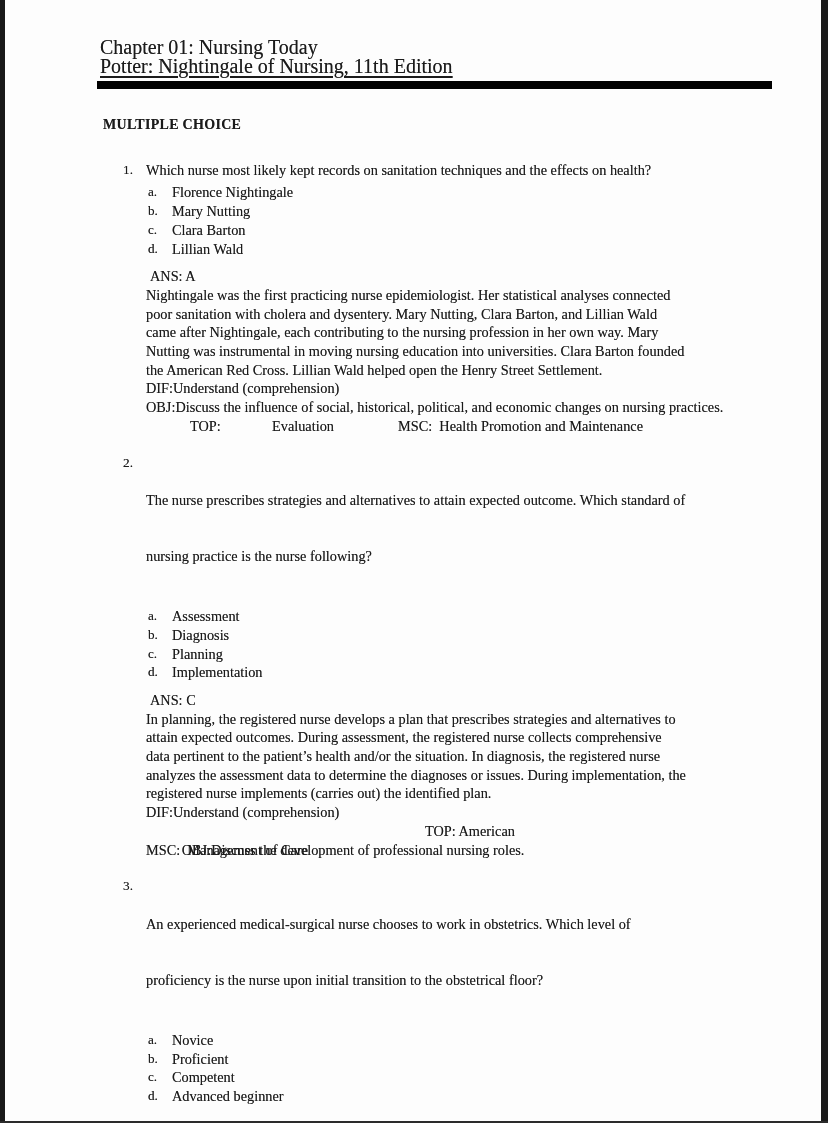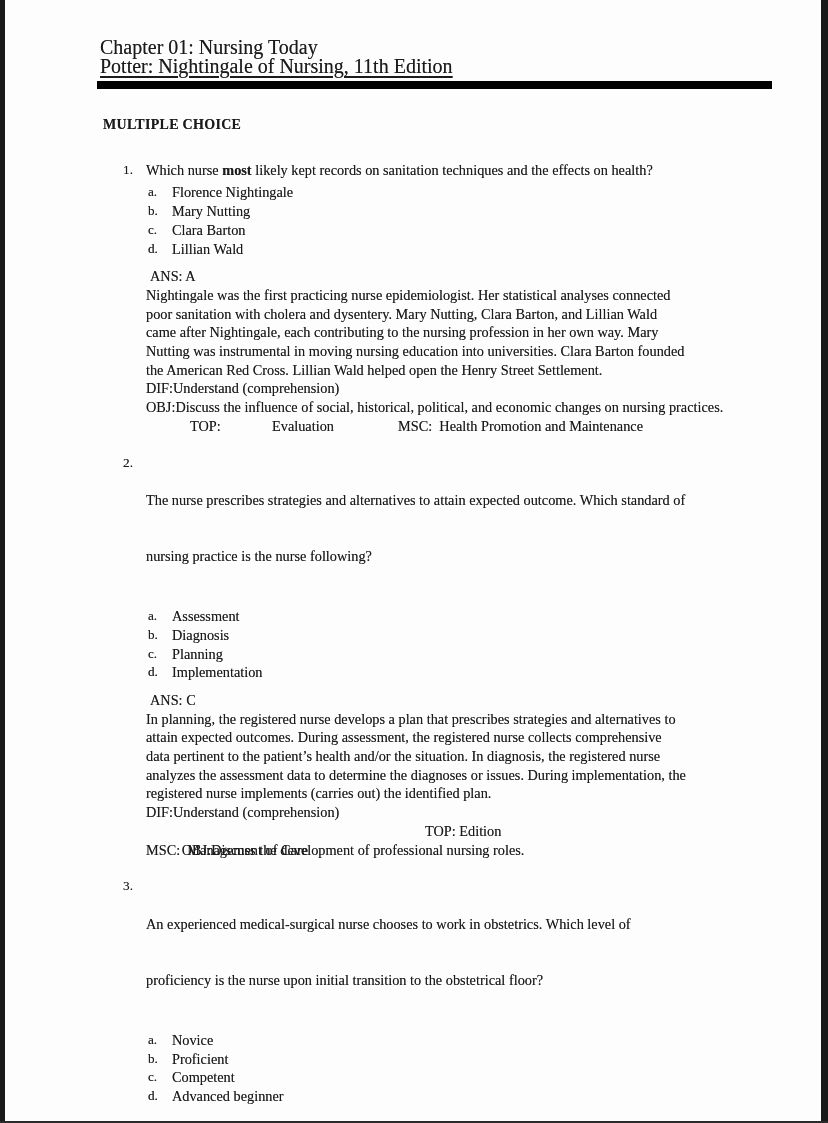--- a/index.html
+++ b/index.html
@@ -58,21 +58,21 @@
   .q-num {
     flex:none;
     width:23px;
     margin-left:23px;
     font-size:13.3px;
   }
   .q-body { flex:1; }
 
   .stem { white-space:pre-wrap; margin-bottom:4px; }
   .stem .stem-line { white-space:pre; }
-  .stem b { font-weight:bold; }
+  .stem b { font-weight:normal; }
 
   .opt { display:flex; margin-left:2px; }
   .opt-letter { flex:none; width:24px; font-size:13.2px; }
   .opt-text { white-space:pre; }
 
   .answer-block { margin-top:9px; }
   .ans-line { margin-left:4px; white-space:pre; }
   .rationale-line { white-space:pre; }
 
   .meta { }
@@ -168,21 +168,21 @@
         <div class="rationale-line">In planning, the registered nurse develops a plan that prescribes strategies and alternatives to</div>
         <div class="rationale-line">attain expected outcomes. During assessment, the registered nurse collects comprehensive</div>
         <div class="rationale-line">data pertinent to the patient’s health and/or the situation. In diagnosis, the registered nurse</div>
         <div class="rationale-line">analyzes the assessment data to determine the diagnoses or issues. During implementation, the</div>
         <div class="rationale-line">registered nurse implements (carries out) the identified plan.</div>
       </div>
       <div class="meta">
         <div class="meta-line">DIF:Understand (comprehension)</div>
         <div class="meta-line">
           <span>OBJ:Discuss the development of professional nursing roles.</span>
-          <span class="pos q2-top">TOP: Edition</span>
+          <span class="pos q2-top">TOP: American</span>
         </div>
         <div class="meta-line">MSC:  Management of Care</div>
       </div>
     </div>
   </div>
 
   <div class="question">
     <div class="q-num">3.</div>
     <div class="q-body">
       <div class="stem">

